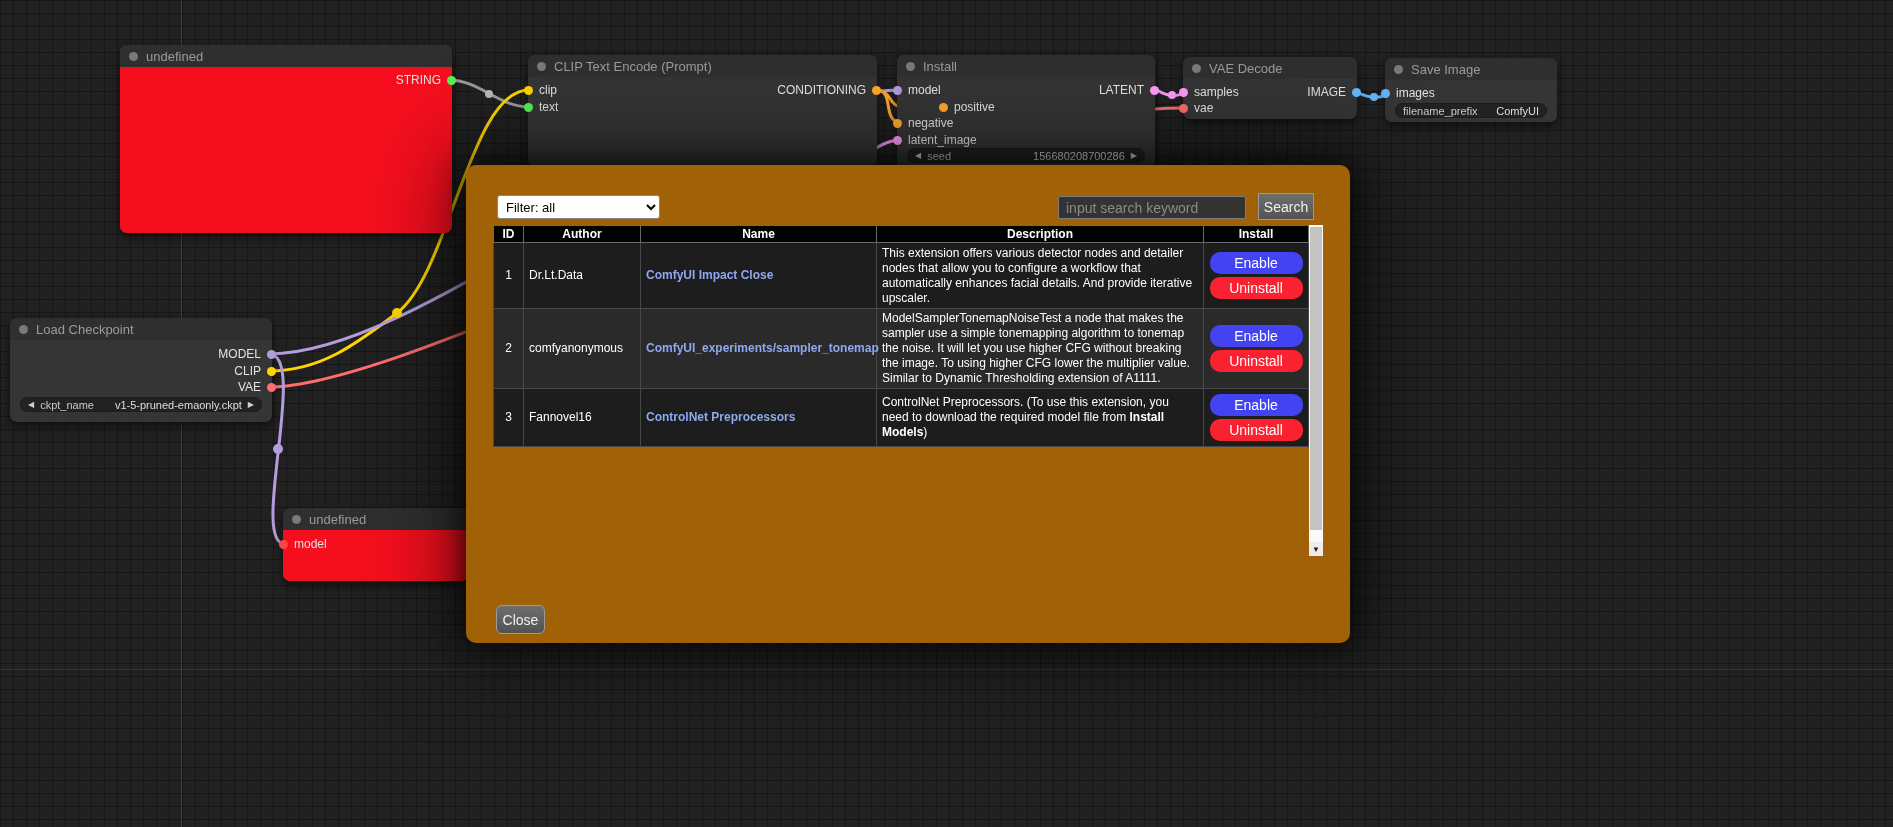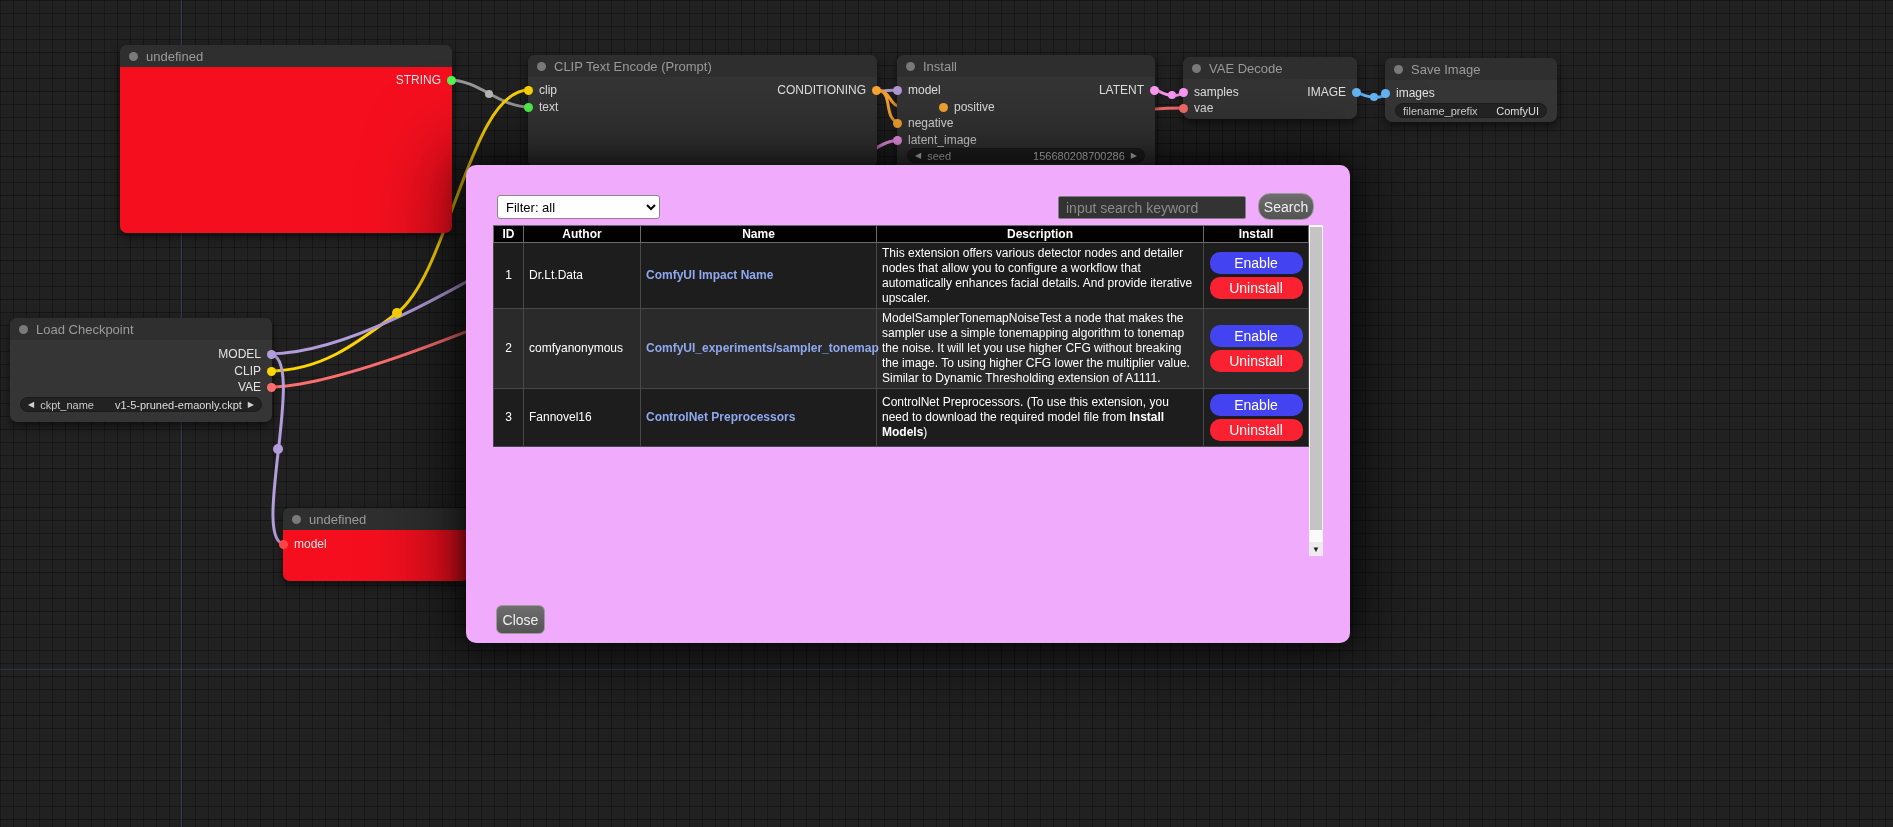--- a/index.html
+++ b/index.html
@@ -47,31 +47,31 @@
   .c-red    { background:#ff4444; }
 
   .widget { position:absolute; left:10px; right:10px; height:15px; background:#222;
             border:1px solid #1b1b1b; border-radius:8px; display:flex; align-items:center;
             gap:6px; padding:0 7px; font-size:11px; color:#c9c9c9; }
   .widget .arrow { font-size:8px; color:#cfcfcf; line-height:1; }
   .widget .w-value { flex:1; text-align:right; color:#dedede; overflow:hidden; }
 
   
   .modal { position:absolute; left:466px; top:165px; width:884px; height:478px; z-index:10;
-           background:#f0abfc; border-radius:10px;
+           background:#a16207; border-radius:10px;
            box-shadow:0 0 28px rgba(0,0,0,0.75), 0 0 80px 18px rgba(0,0,0,0.5); }
   .filter-select { position:absolute; left:31px; top:30px; width:163px; height:24px;
                    background:#fff; color:#000; border:1px solid #888; border-radius:3px;
                    font-family:"Liberation Sans", sans-serif; font-size:13px; padding:0 4px; }
   .search-input { position:absolute; left:592px; top:31px; width:188px; height:23px;
                   background:#333; border:1px solid #7d7d7d; border-radius:2px; color:#ccc;
                   font-family:"Liberation Sans", sans-serif; font-size:14px; padding:0 7px; }
   .search-input::placeholder { color:#8b8b8b; }
   .btn-gray { background:linear-gradient(#6e6e6e,#535353); border:1px solid #9a9a9a;
-              border-radius:12px; color:#f0f0f0; font-family:"Liberation Sans", sans-serif;
+              border-radius:0; color:#f0f0f0; font-family:"Liberation Sans", sans-serif;
               font-size:14px; cursor:pointer; }
   .search-btn { position:absolute; left:792px; top:28px; width:56px; height:27px; }
   .close-btn  { position:absolute; left:30px; top:440px; width:49px; height:29px; border-radius:6px; }
 
   .table-wrap { position:absolute; left:27px; top:60px; width:830px; height:331px; }
   table.ext { border-collapse:collapse; width:815px; table-layout:fixed; color:#fff; font-size:12px; }
   table.ext th { background:#000; color:#fff; font-weight:bold; height:17px; font-size:12px;
                  border:1px solid #6a6a6a; padding:0 2px; }
   table.ext td { border:1px solid #484848; padding:2px 5px; vertical-align:middle; line-height:15px; }
   tr.row-odd  td { background:#1d1d1d; }
@@ -289,21 +289,21 @@
           <th>Author</th>
           <th>Name</th>
           <th>Description</th>
           <th>Install</th>
         </tr>
       </thead>
       <tbody>
         <tr class="row-odd" style="height:66px;">
           <td class="td-id">1</td>
           <td>Dr.Lt.Data</td>
-          <td class="td-name"><a class="ext-link">ComfyUI Impact Name</a></td>
+          <td class="td-name"><a class="ext-link">ComfyUI Impact Close</a></td>
           <td>This extension offers various detector nodes and detailer nodes that allow you to configure a workflow that automatically enhances facial details. And provide iterative upscaler.</td>
           <td class="td-install">
             <button class="pill-btn btn-enable">Enable</button>
             <button class="pill-btn btn-uninstall">Uninstall</button>
           </td>
         </tr>
         <tr class="row-even" style="height:72px;">
           <td class="td-id">2</td>
           <td>comfyanonymous</td>
           <td class="td-name"><a class="ext-link">ComfyUI_experiments/sampler_tonemap</a></td>

